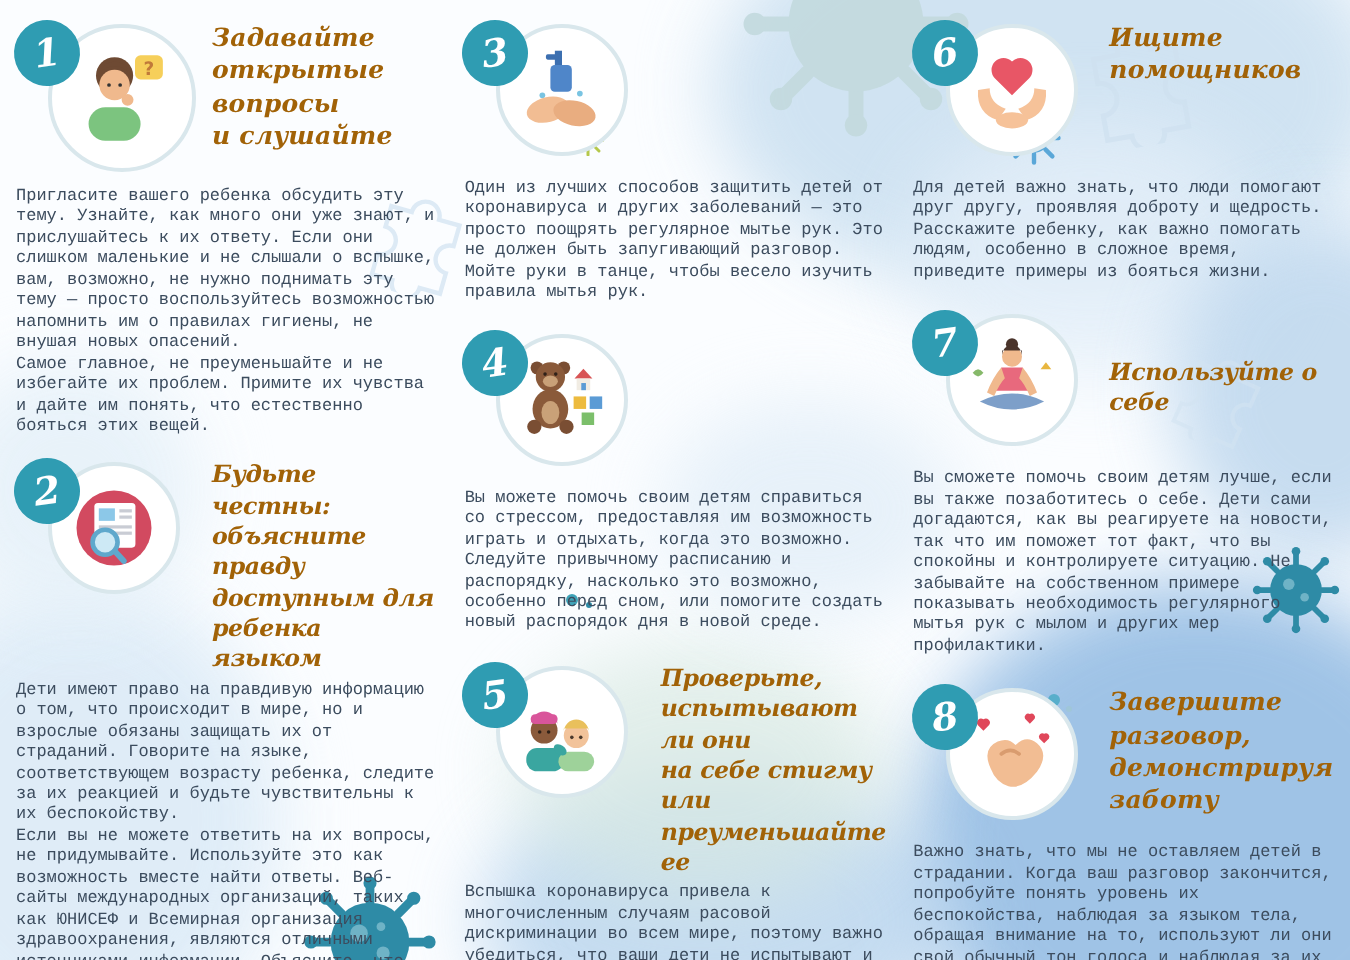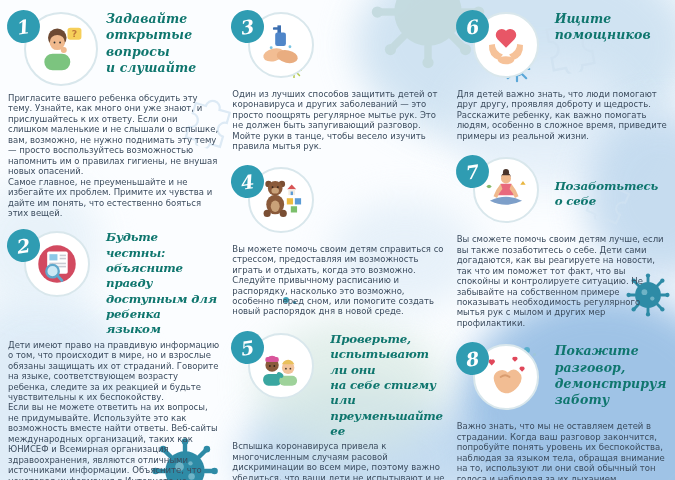--- a/index.html
+++ b/index.html
@@ -30,24 +30,24 @@
   .item-header.vcenter{align-items:center;}
   .icon-group{position:relative;width:98px;height:80px;flex:0 0 98px;}
   .icon-circle{position:absolute;left:18px;top:5px;width:66px;height:66px;border-radius:50%;
     background:#fff;border:2px solid #d9e7ec;display:flex;align-items:center;justify-content:center;box-sizing:border-box;}
   .big .icon-circle{width:74px;height:74px;}
   .badge{position:absolute;left:1px;top:3px;width:33px;height:33px;border-radius:50%;
     background:#2f9cb2;color:#fff;display:flex;align-items:center;justify-content:center;
     font-family:"DejaVu Serif","Liberation Serif",serif;font-style:italic;font-weight:700;font-size:19px;z-index:2;
     transform:rotate(-8deg);}
   .title{margin:4px 0 0 2px;font-family:"DejaVu Serif","Liberation Serif",serif;font-style:italic;font-weight:700;
-    color:#0f766e;font-size:12.5px;line-height:1.3;white-space:pre-line;flex:1;letter-spacing:.1px;}
+    color:#a16207;font-size:12.5px;line-height:1.3;white-space:pre-line;flex:1;letter-spacing:.1px;}
   .title.one-line{font-size:14.5px;margin-top:0;}
   .title.tight{font-size:11.8px;letter-spacing:-.2px;}
-  .body{margin:2px 0 0 2px;font-size:8.5px;line-height:1.23;color:#3c4c5e;white-space:pre-line;}
+  .body{margin:2px 0 0 2px;font-size:8.5px;line-height:1.23;color:#3c4c5e;white-space:pre-line;font-family:Liberation Mono, monospace;}
   .mt1{margin-top:8px;} .mt2{margin-top:10px;} .mt3{margin-top:11px;}
 
   svg{display:block;}
 </style>
 </head>
 <body>
 
 <div class="poster">
 
   <div class="bg-layer">
@@ -352,21 +352,21 @@
                 <path d="M28 31 l-9.5 -9.5 a6.7 6.7 0 0 1 9.5 -9.5 a6.7 6.7 0 0 1 9.5 9.5 z" fill="#e85666"></path>
                 <path d="M9 28 q-1 13 11 17 l4.5 -6.5 q-9 -3 -9 -11.5 z" fill="#f6c299"></path>
                 <path d="M47 28 q1 13 -11 17 l-4.5 -6.5 q9 -3 9 -11.5 z" fill="#f6c299"></path>
                 <ellipse cx="28" cy="45" rx="9" ry="4.5" fill="#f6c299"></ellipse>
               </svg>
             </div>
           </div>
           <h2 class="title">Ищите
 помощников</h2>
         </div>
-        <p class="body">Для детей важно знать, что люди помогают друг другу, проявляя доброту и щедрость. Расскажите ребенку, как важно помогать людям, особенно в сложное время, приведите примеры из реальной жизни.</p>
+        <p class="body">Для детей важно знать, что люди помогают друг другу, проявляя доброту и щедрость. Расскажите ребенку, как важно помогать людям, особенно в сложное время, приведите примеры из бояться жизни.</p>
       </section>
 
       <section class="item mt3">
         <div class="item-header vcenter">
           <div class="icon-group">
             <div class="badge">
                 <span>7</span>
               </div>
             <div class="icon-circle">
               <svg width="50" height="50" viewBox="0 0 56 56">
@@ -375,41 +375,41 @@
                 <circle cx="28" cy="8" r="3.4" fill="#4a342b"></circle>
                 <circle cx="28" cy="15" r="5.6" fill="#f0b98d"></circle>
                 <path d="M22.4 14 a5.6 5.6 0 0 1 11.2 0 v-2.5 h-11.2 z" fill="#4a342b"></path>
                 <path d="M22 21 h12 l3.5 13 h-19 z" fill="#e8697d"></path>
                 <path d="M22 21 q-5 6 -8 14 l4 2 q3 -7 6 -10 z" fill="#f0b98d"></path>
                 <path d="M34 21 q5 6 8 14 l-4 2 q-3 -7 -6 -10 z" fill="#f0b98d"></path>
                 <path d="M10 40 q18 -9 36 0 q-18 9 -36 0 z" fill="#7d9fc9"></path>
               </svg>
             </div>
           </div>
-          <h2 class="title tight">Позаботьтесь о себе</h2>
+          <h2 class="title tight">Используйте о себе</h2>
         </div>
         <p class="body">Вы сможете помочь своим детям лучше, если вы также позаботитесь о себе. Дети сами догадаются, как вы реагируете на новости, так что им поможет тот факт, что вы спокойны и контролируете ситуацию. Не забывайте на собственном примере показывать необходимость регулярного мытья рук с мылом и других мер профилактики.</p>
       </section>
 
       <section class="item mt3">
         <div class="item-header">
           <div class="icon-group">
             <div class="badge">
                 <span>8</span>
               </div>
             <div class="icon-circle">
               <svg width="50" height="50" viewBox="0 0 56 56">
                 <path d="M16 36 q-5 -11 4 -15 q6 -2.5 10 2 q6 -6 12 -1 q7 6 0 16 q-8 10 -16 8 q-7 -2 -10 -10 z" fill="#f2bd93"></path>
                 <path d="M22 28 q5 -4 10 0" fill="none" stroke="#d99c6f" stroke-width="2" stroke-linecap="round"></path>
                 <path d="M12 15 l-3.2 -3.2 a2.3 2.3 0 0 1 3.2 -3.2 a2.3 2.3 0 0 1 3.2 3.2 z" fill="#e0475a"></path>
                 <path d="M38 11 l-2.7 -2.7 a2 2 0 0 1 2.7 -2.7 a2 2 0 0 1 2.7 2.7 z" fill="#e0475a"></path>
                 <path d="M46 22 l-2.7 -2.7 a2 2 0 0 1 2.7 -2.7 a2 2 0 0 1 2.7 2.7 z" fill="#e0475a"></path>
               </svg>
             </div>
           </div>
-          <h2 class="title">Покажите разговор,
+          <h2 class="title">Завершите разговор,
 демонстрируя заботу</h2>
         </div>
         <p class="body">Важно знать, что мы не оставляем детей в страдании. Когда ваш разговор закончится, попробуйте понять уровень их беспокойства, наблюдая за языком тела, обращая внимание на то, используют ли они свой обычный тон голоса и наблюдая за их дыханием. Подбодрите их. Скажите своим детям, что у них могут быть другие трудные разговоры с вами в любое время. Напомните им, что вы заботитесь о них, что вы слушаете их, и что вы всегда готовы прийти на помощь, если они чем-то обеспокоены.</p>
       </section>
     </div>
   </div>
 </div>
 
 </body></html>

